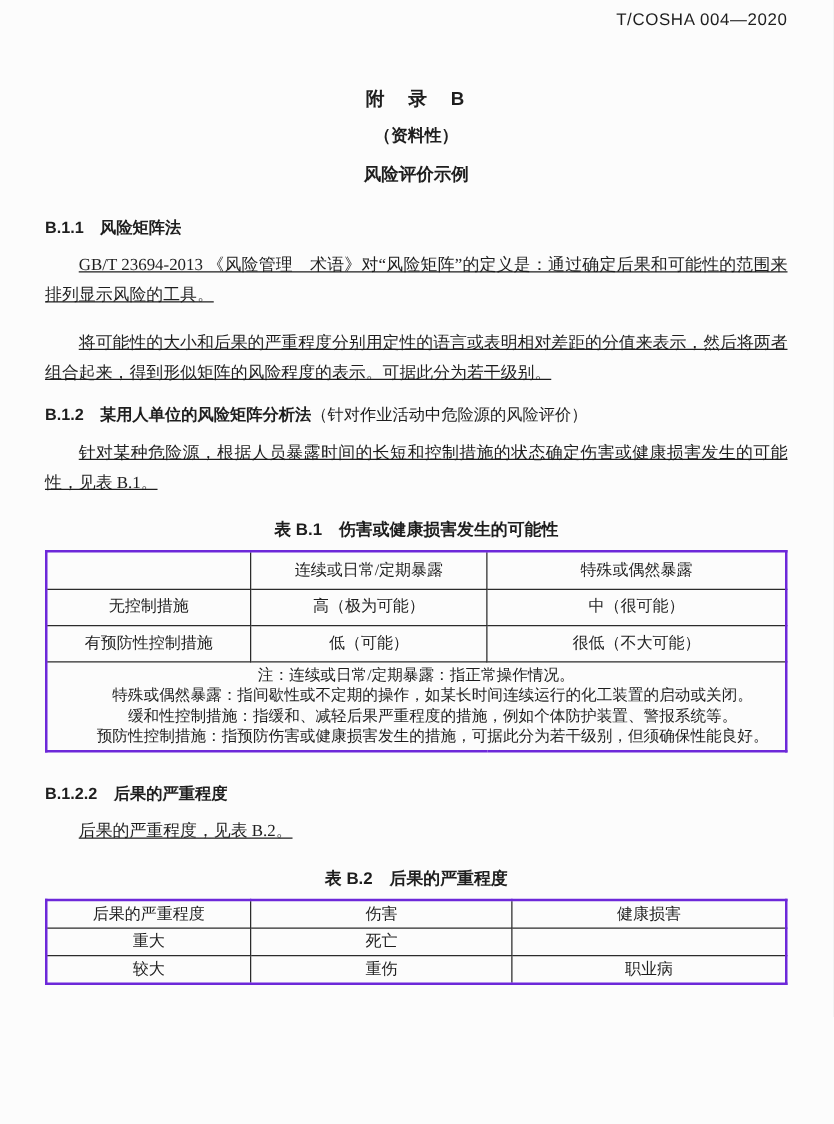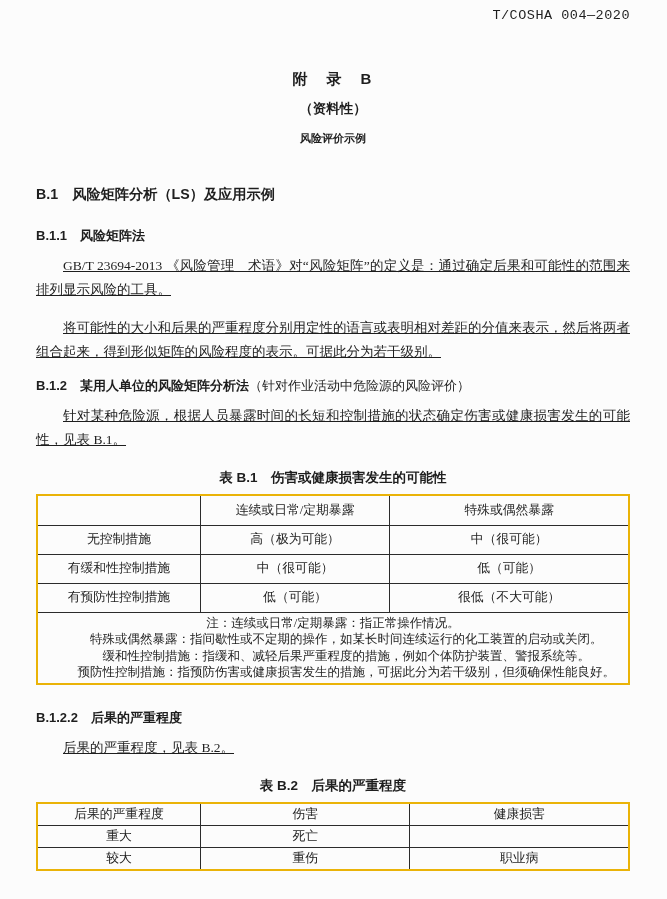--- a/index.html
+++ b/index.html
@@ -10,37 +10,37 @@
     margin: 0 auto;
     background: #fcfcfc;
     color: #1e1e1e;
     font-family: "Liberation Serif", "DejaVu Serif", serif;
     overflow: hidden;
     box-sizing: border-box;
     padding: 8px 37px 0 36px;
   }
   .doc-code {
     text-align: right;
-    font-family: Liberation Mono, monospace;
+    font-family: Liberation Sans, sans-serif;
     font-size: 13.5px;
     font-weight: 500;
     letter-spacing: 0.5px;
     height: 18px;
   }
   .appendix-block { text-align: center; margin-top: 44px; }
   .appendix-label {
     font-family: "Liberation Sans", "DejaVu Sans", sans-serif;
     font-size: 15px; font-weight: bold; letter-spacing: 2px;
   }
   .appendix-note {
     font-size: 13.5px; font-weight: bold; margin-top: 11px;
     font-family: "Liberation Sans", "DejaVu Sans", sans-serif;
   }
   .appendix-title {
-    font-size: 11px; font-weight: bold; margin-top: 13px;
+    font-size: 14px; font-weight: bold; margin-top: 13px;
     font-family: "Liberation Sans", "DejaVu Sans", sans-serif;
   }
   .heading {
     font-family: "Liberation Sans", "DejaVu Sans", sans-serif;
     font-weight: bold;
     font-size: 13px;
     line-height: 18px;
   }
   .h-b1   { margin-top: 39px; font-size: 14.2px; }
   .h-b11  { margin-top: 24px; }
@@ -61,21 +61,21 @@
     text-align: center;
     font-family: "Liberation Sans", "DejaVu Sans", sans-serif;
     font-weight: bold;
     font-size: 13.5px;
     margin-top: 17px;
     margin-bottom: 7px;
   }
   table.doc-table {
     width: 100%;
     border-collapse: collapse;
-    border: 2px solid #eab308;
+    border: 2px solid #6d28d9;
     font-size: 12.8px;
     table-layout: fixed;
   }
   table.doc-table th, table.doc-table td {
     border: 1px solid #2b2b2b;
     text-align: center;
     font-weight: normal;
     padding: 2px 6px;
     box-sizing: border-box;
     overflow: hidden;
@@ -107,21 +107,20 @@
 <div class="page">
 
   <div class="doc-code">T/COSHA 004—2020</div>
 
   <div class="appendix-block">
     <div class="appendix-label">附　录　B</div>
     <div class="appendix-note">（资料性）</div>
     <div class="appendix-title">风险评价示例</div>
   </div>
 
-  <div class="heading h-b1">B.1　风险矩阵分析（LS）及应用示例</div>
 
   <div class="heading h-b11">B.1.1　风险矩阵法</div>
 
   <p class="para">GB/T 23694-2013 《风险管理　术语》对“风险矩阵”的定义是：通过确定后果和可能性的范围来排列显示风险的工具。</p>
   <p class="para tight">将可能性的大小和后果的严重程度分别用定性的语言或表明相对差距的分值来表示，然后将两者组合起来，得到形似矩阵的风险程度的表示。可据此分为若干级别。</p>
 
   <div class="heading h-b12">
     <span>B.1.2　某用人单位的风险矩阵分析法</span><span class="paren">（针对作业活动中危险源的风险评价）</span>
   </div>
 
@@ -134,25 +133,20 @@
     <tbody>
         <tr>
       <th class="c1"></th>
       <th class="c2">连续或日常/定期暴露</th>
       <th class="c3">特殊或偶然暴露</th>
     </tr>
     <tr>
       <td class="c1">无控制措施</td>
       <td class="c2">高（极为可能）</td>
       <td class="c3">中（很可能）</td>
-    </tr>
-    <tr>
-      <td class="c1">有缓和性控制措施</td>
-      <td class="c2">中（很可能）</td>
-      <td class="c3">低（可能）</td>
     </tr>
     <tr>
       <td class="c1">有预防性控制措施</td>
       <td class="c2">低（可能）</td>
       <td class="c3">很低（不大可能）</td>
     </tr>
     <tr>
       <td class="notes-cell" colspan="3">
         <span class="note-line"><span class="note-label">注：</span><span>连续或日常/定期暴露：指正常操作情况。</span></span>
         <span class="note-line cont">特殊或偶然暴露：指间歇性或不定期的操作，如某长时间连续运行的化工装置的启动或关闭。</span>

